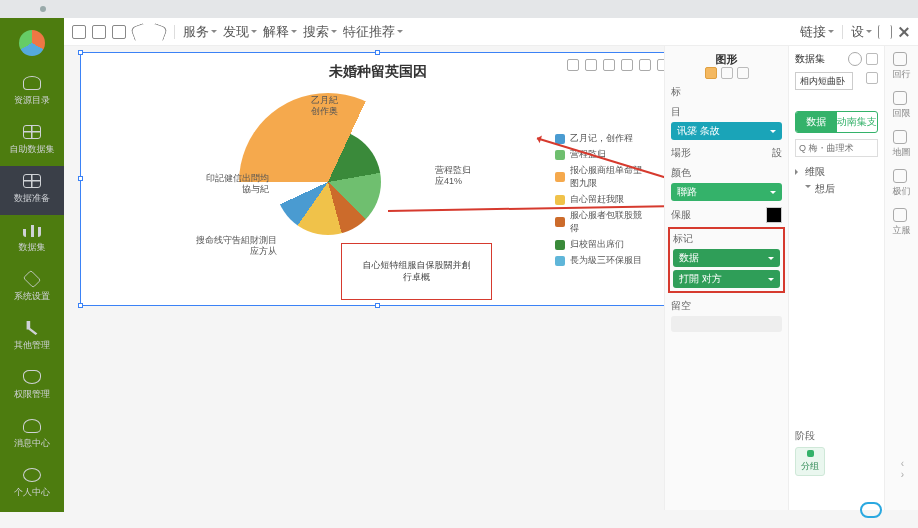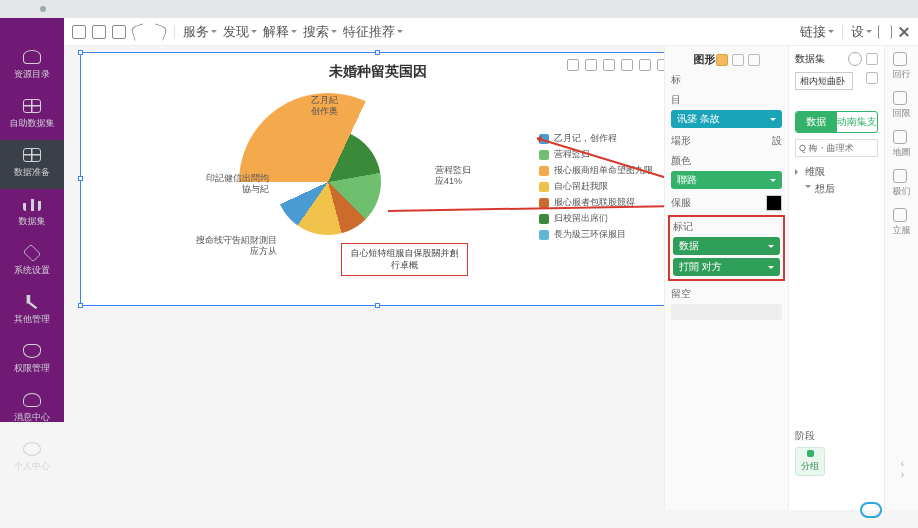--- a/index.html
+++ b/index.html
@@ -1,17 +1,17 @@
 <!DOCTYPE html>
 <html><head>
 <meta charset="utf-8">
 <style>
   * { box-sizing: border-box; margin: 0; padding: 0; }
   body { font-family: "Microsoft YaHei", Arial, sans-serif; font-size: 11px; color: #333; background: #f5f5f5; width: 918px; height: 528px; overflow: hidden; position: relative; }
-  .app-sidebar { position: absolute; left: 0; top: 18px; width: 64px; height: 404px; background: #701a75; color: #cfd2d6; display: flex; flex-direction: column; align-items: center; padding-top: 8px; }
+  .app-sidebar { position: absolute; left: 0; top: 18px; width: 64px; height: 494px; background: #4d7c0f; color: #cfd2d6; display: flex; flex-direction: column; align-items: center; padding-top: 8px; }
   .brand-logo { width: 26px; height: 26px; border-radius: 50%; background: conic-gradient(#e74 0 120deg,#5ad 120deg 240deg,#6c6 240deg 360deg); margin: 4px 0 2px; }
   .brand-text { font-size: 7px; color: #9aa; margin-bottom: 10px; text-align: center; line-height: 1.1; }
   .nav-item { width: 100%; padding: 8px 0 10px; text-align: center; cursor: pointer; }
   .nav-item.active { background: #3a3f48; }
   .nav-ico { display: block; margin: 0 auto 3px; width: 18px; height: 14px; border: 1.5px solid #cfd2d6; border-radius: 3px; }
   .nav-ico.database { border-radius: 50% 50% 4px 4px / 40% 40% 4px 4px; }
   .nav-ico.grid { background: linear-gradient(#cfd2d6,#cfd2d6) center/1.5px 100% no-repeat, linear-gradient(#cfd2d6,#cfd2d6) center/100% 1.5px no-repeat; }
   .nav-ico.chart { border: none; background: linear-gradient(#cfd2d6,#cfd2d6) left bottom/3px 8px no-repeat, linear-gradient(#cfd2d6,#cfd2d6) center bottom/3px 12px no-repeat, linear-gradient(#cfd2d6,#cfd2d6) right bottom/3px 10px no-repeat; }
   .nav-ico.link { border-radius: 3px; transform: rotate(45deg) scale(.8); }
   .nav-ico.wrench { border: none; background: #cfd2d6; clip-path: polygon(20% 0,40% 0,40% 50%,80% 90%,70% 100%,30% 60%,20% 60%); }
@@ -46,30 +46,30 @@
   .chart-title { position: absolute; left: 0; right: 0; top: 10px; text-align: center; font-weight: 700; font-size: 14px; }
   .pie { position: absolute; left: 158px; top: 40px; width: 178px; height: 178px; border-radius: 50%; background: conic-gradient(from -90deg, #f5a94d 0 115deg, transparent 115deg 360deg); }
   .pie2 { position: absolute; left: 194px; top: 76px; width: 106px; height: 106px; border-radius: 50%; background: conic-gradient(from 25deg, #3a8a3a 0 55deg, #6fbf6f 55deg 110deg, #cc6b2b 110deg 140deg, #f0c24a 140deg 190deg, #4a9bd1 190deg 220deg, transparent 220deg 360deg); }
 
   .slice-label { position: absolute; font-size: 9px; line-height: 1.25; color: #555; }
   .sl1{left:230px;top:42px;text-align:center}
   .sl2{left:354px;top:112px}
   .sl3{left:108px;top:120px;text-align:right;width:80px}
   .sl4{left:106px;top:182px;text-align:right;width:90px}
 
-  .callout-box { position: absolute; left: 260px; top: 190px; width: 127px; padding: 4px 6px; border: 1.6px solid #d63a2e; background: #fff; font-size: 9px; text-align:center; line-height: 1.3; color: #444; }
+  .callout-box { position: absolute; left: 260px; top: 190px; width: 151px; padding: 16px 6px; border: 1.6px solid #d63a2e; background: #fff; font-size: 9px; text-align:center; line-height: 1.3; color: #444; }
   .callout-line { position: absolute; left: 388px; top: 210px; width: 306px; height: 2px; background: #d63a2e; transform-origin: left center; transform: rotate(-1deg); }
 
   .legend { position: absolute; right: 12px; top: 76px; width: 124px; }
-  .leg-row { display: flex; align-items: center; gap: 5px; font-size: 9px; color: #555; margin: 3px 0; }
+  .leg-row { display: flex; align-items: center; gap: 5px; font-size: 9px; color: #555; margin: 3px 16px; }
   .leg-sw { width: 10px; height: 10px; border-radius: 2px; flex-shrink:0; }
 
   
   .rpanel { position: absolute; right: 34px; top: 46px; width: 124px; bottom: 18px; background: #fafafa; border-left: 1px solid #eee; padding: 6px; }
-  .rp-head { display:flex; justify-content:center; align-items:center; margin-bottom:4px; }
+  .rp-head { display:flex; justify-content:flex-end; align-items:center; margin-bottom:4px;flex-direction:column; }
   .rp-title { font-size: 11px; font-weight: 600; }
   .rp-icons { display:flex; gap:4px; }
   .rp-ico { width:12px;height:12px;border:1px solid #bbb;border-radius:2px;cursor:pointer; }
   .rp-ico.folder { background:#f4b860;border-color:#e0a040; }
   .sect-lbl { font-size:10px;color:#666;margin:6px 0 3px;display:flex;justify-content:space-between;align-items:center; }
   .pill { height:18px;border-radius:3px;color:#fff;font-size:10px;display:flex;align-items:center;padding:0 6px;justify-content:space-between;cursor:pointer;margin-bottom:4px; }
   .pill.green{background:#34b26a}.pill.teal{background:#1aa4b8}.pill.dgreen{background:#2f9e58}
   .pill::after{content:"";border:3px solid transparent;border-top-color:#fff;margin-top:3px}
   .color-swatch { width:16px;height:16px;background:#000;border:1px solid #ccc;display:inline-block;vertical-align:middle; }
   .hl-frame { border:2px solid #d63a2e; padding:3px; margin:4px -3px; }

